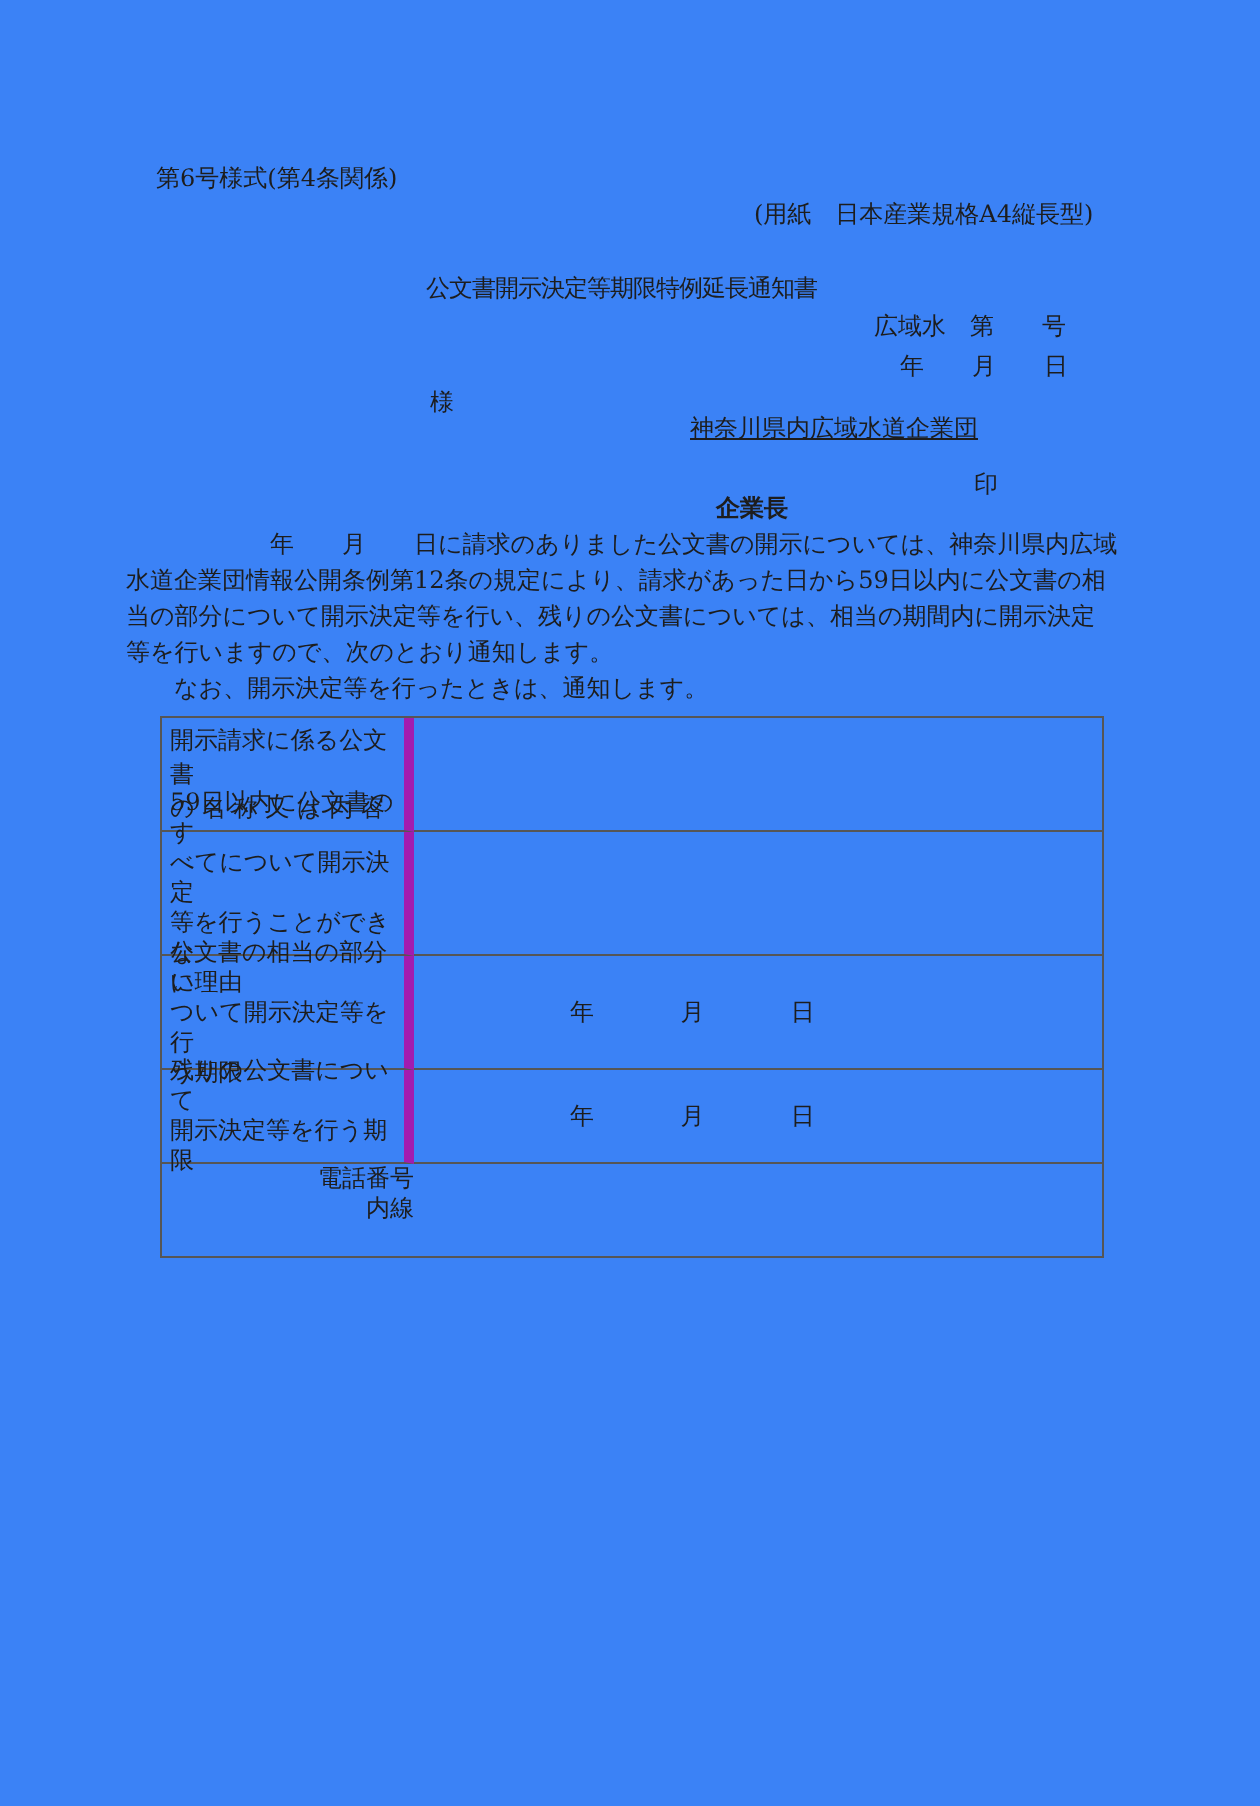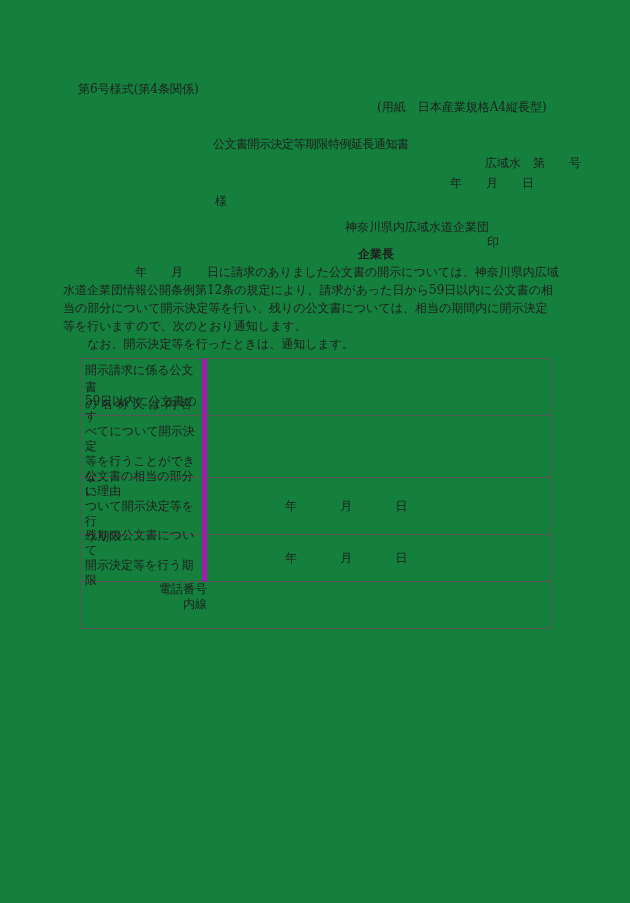--- a/index.html
+++ b/index.html
@@ -4,38 +4,38 @@
 <style>
   html, body {
     margin: 0;
     padding: 0;
     background: #ffffff;
   }
   .page {
     position: relative;
     width: 630px;
     height: 903px;
-    background: #15803d;
+    background: #3b82f6;
     font-family: "DejaVu Serif", "Liberation Serif", serif;
     color: #1d1d1d;
     font-size: 12px;
     overflow: hidden;
   }
   .abs {
     position: absolute;
     white-space: pre;
     line-height: 15px;
   }
   .form-number   { left: 78px;  top: 82px; }
   .paper-note    { left: 377px; top: 100px; }
   .doc-title     { left: 213px; top: 137px; letter-spacing: -0.5px; }
-  .doc-number    { left: 437px; top: 156px; margin-left: 48px; }
+  .doc-number    { left: 437px; top: 156px; }
   .date-line     { left: 450px; top: 176px; }
   .recipient     { left: 215px; top: 194px; }
-  .org-name      { left: 345px; top: 220px; }
+  .org-name      { left: 345px; top: 207px; text-decoration: underline; }
   .signer-title  { left: 358px; top: 247px; font-weight: bold; }
   .seal-mark     { left: 487px; top: 235px; }
   .body-text {
     position: absolute;
     left: 63px;
     top: 263px;
     width: 515px;
     line-height: 18px;
     white-space: pre-line;
   }

